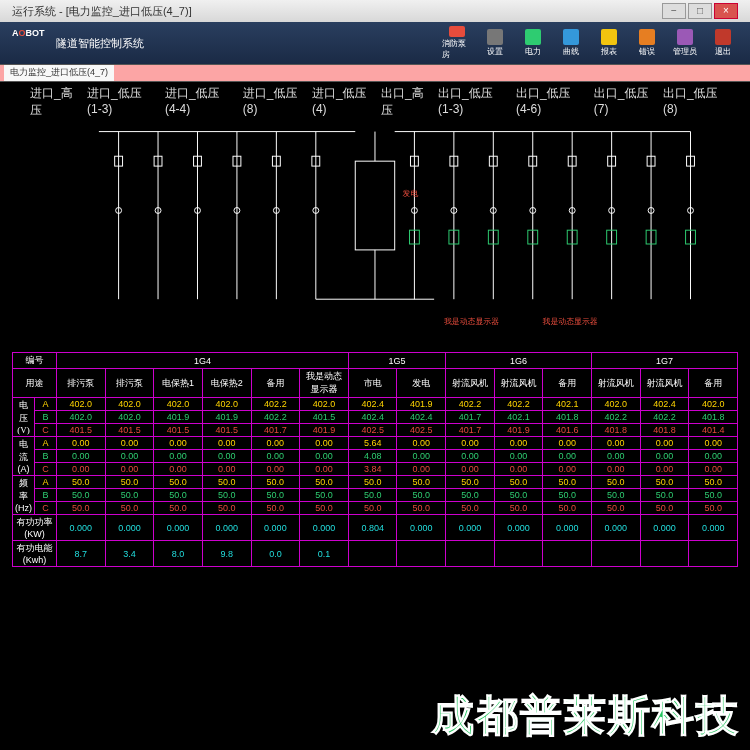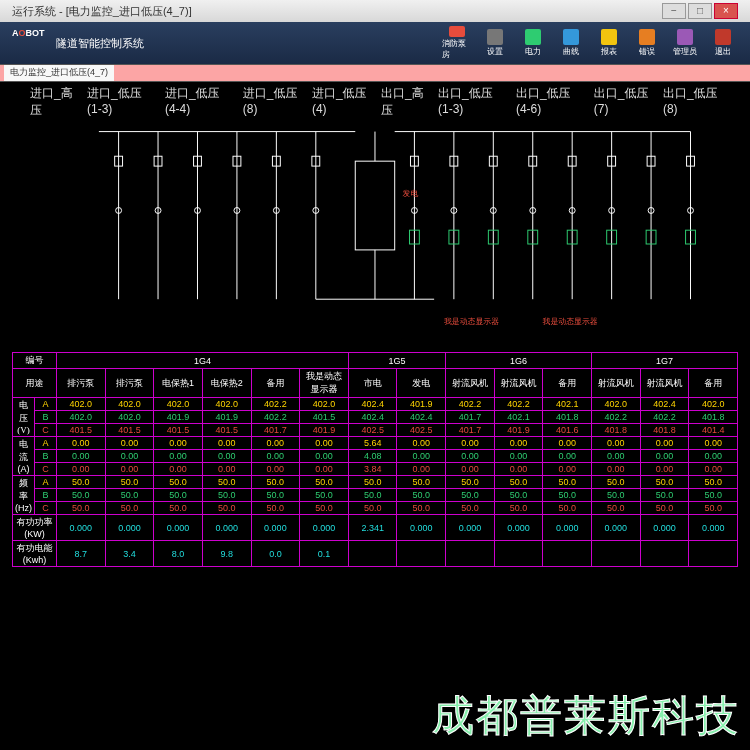--- a/index.html
+++ b/index.html
@@ -23,21 +23,21 @@
 .diagram svg { position: absolute; inset: 0; }
 .grid { margin: 0 12px; }
 .grid table { border-collapse: collapse; width: 100%; table-layout: fixed; }
 .grid td, .grid th { border: 1px solid #c0c; padding: 1px 2px; text-align: center; font-size: 9px; font-weight: normal; }
 .grid .rowhdr { width: 44px; font-family: Liberation Serif, serif; }
 .grid .abc { width: 18px; }
 .phase-a { color: #ffd400; }
 .phase-b { color: #2ecc71; }
 .phase-c { color: #e74c3c; }
 .cyan { color: #2dd; }
-.watermark { position: absolute; right: 10px; bottom: 6px; font-size: 42px; font-weight: 400; color: #86efac; letter-spacing: 2px; -webkit-text-stroke: 1px #fff; z-index: 50; }
+.watermark { position: absolute; right: 10px; bottom: 6px; font-size: 42px; font-weight: 700; color: #22c55e; letter-spacing: 2px; -webkit-text-stroke: 1px #fff; z-index: 50; }
 .redlbl { fill: #e74c3c; font-size: 8px; }
 </style>
 </head>
 <body>
 
 <div class="titlebar">
   <span>运行系统 - [电力监控_进口低压(4_7)]</span>
   <div class="winbtns">
     <div class="winbtn">−</div>
     <div class="winbtn">□</div>
@@ -355,21 +355,21 @@
           <td class="phase-c">50.0</td>
         </tr>
         <tr>
           <td colspan="2">有功功率(KW)</td>
           <td class="cyan">0.000</td>
           <td class="cyan">0.000</td>
           <td class="cyan">0.000</td>
           <td class="cyan">0.000</td>
           <td class="cyan">0.000</td>
           <td class="cyan">0.000</td>
-          <td class="cyan">2.341</td>
+          <td class="cyan">0.804</td>
           <td class="cyan">0.000</td>
           <td class="cyan">0.000</td>
           <td class="cyan">0.000</td>
           <td class="cyan">0.000</td>
           <td class="cyan">0.000</td>
           <td class="cyan">0.000</td>
           <td class="cyan">0.000</td>
         </tr>
         <tr>
           <td colspan="2">有功电能(Kwh)</td>

